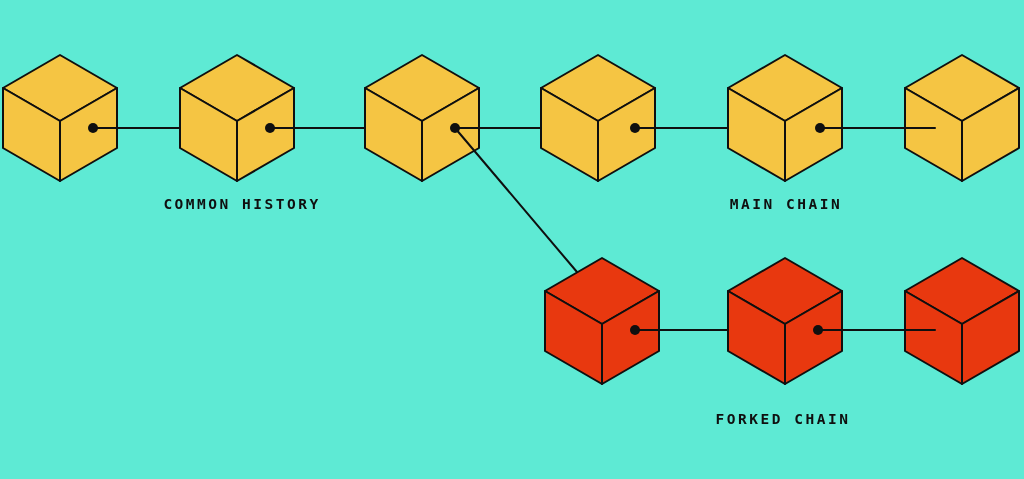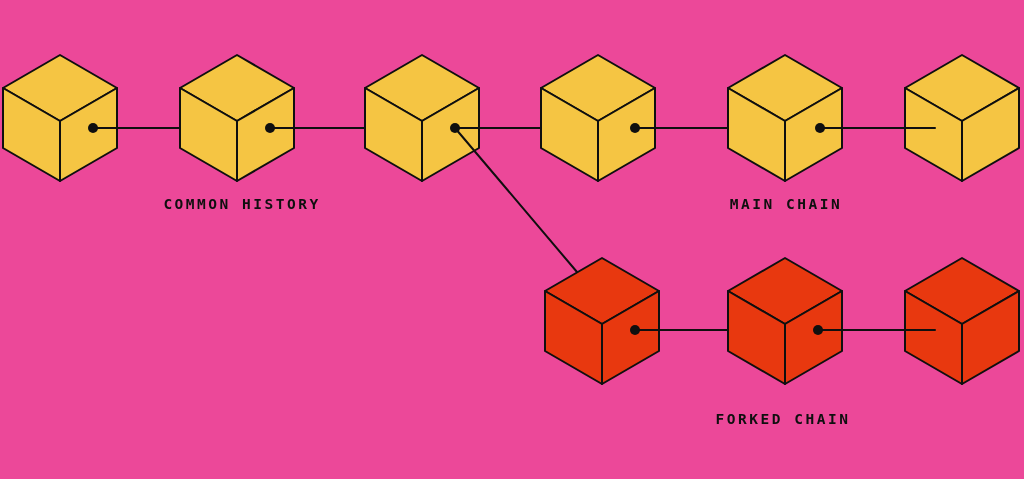--- a/index.html
+++ b/index.html
@@ -5,21 +5,21 @@
   html, body {
     margin: 0;
     padding: 0;
     background: #ffffff;
     font-family: "DejaVu Sans Mono", monospace;
   }
   .stage {
     position: relative;
     width: 1024px;
     height: 479px;
-    background: #ec4899;
+    background: #5eead4;
     overflow: hidden;
     text-decoration: underline;
   }
   svg { display: block; }
   #layer-labels text {
     font-family: "DejaVu Sans Mono", monospace;
     font-weight: 700;
     font-size: 14.5px;
     letter-spacing: 2.5px;
     fill: #0f0f0f;

